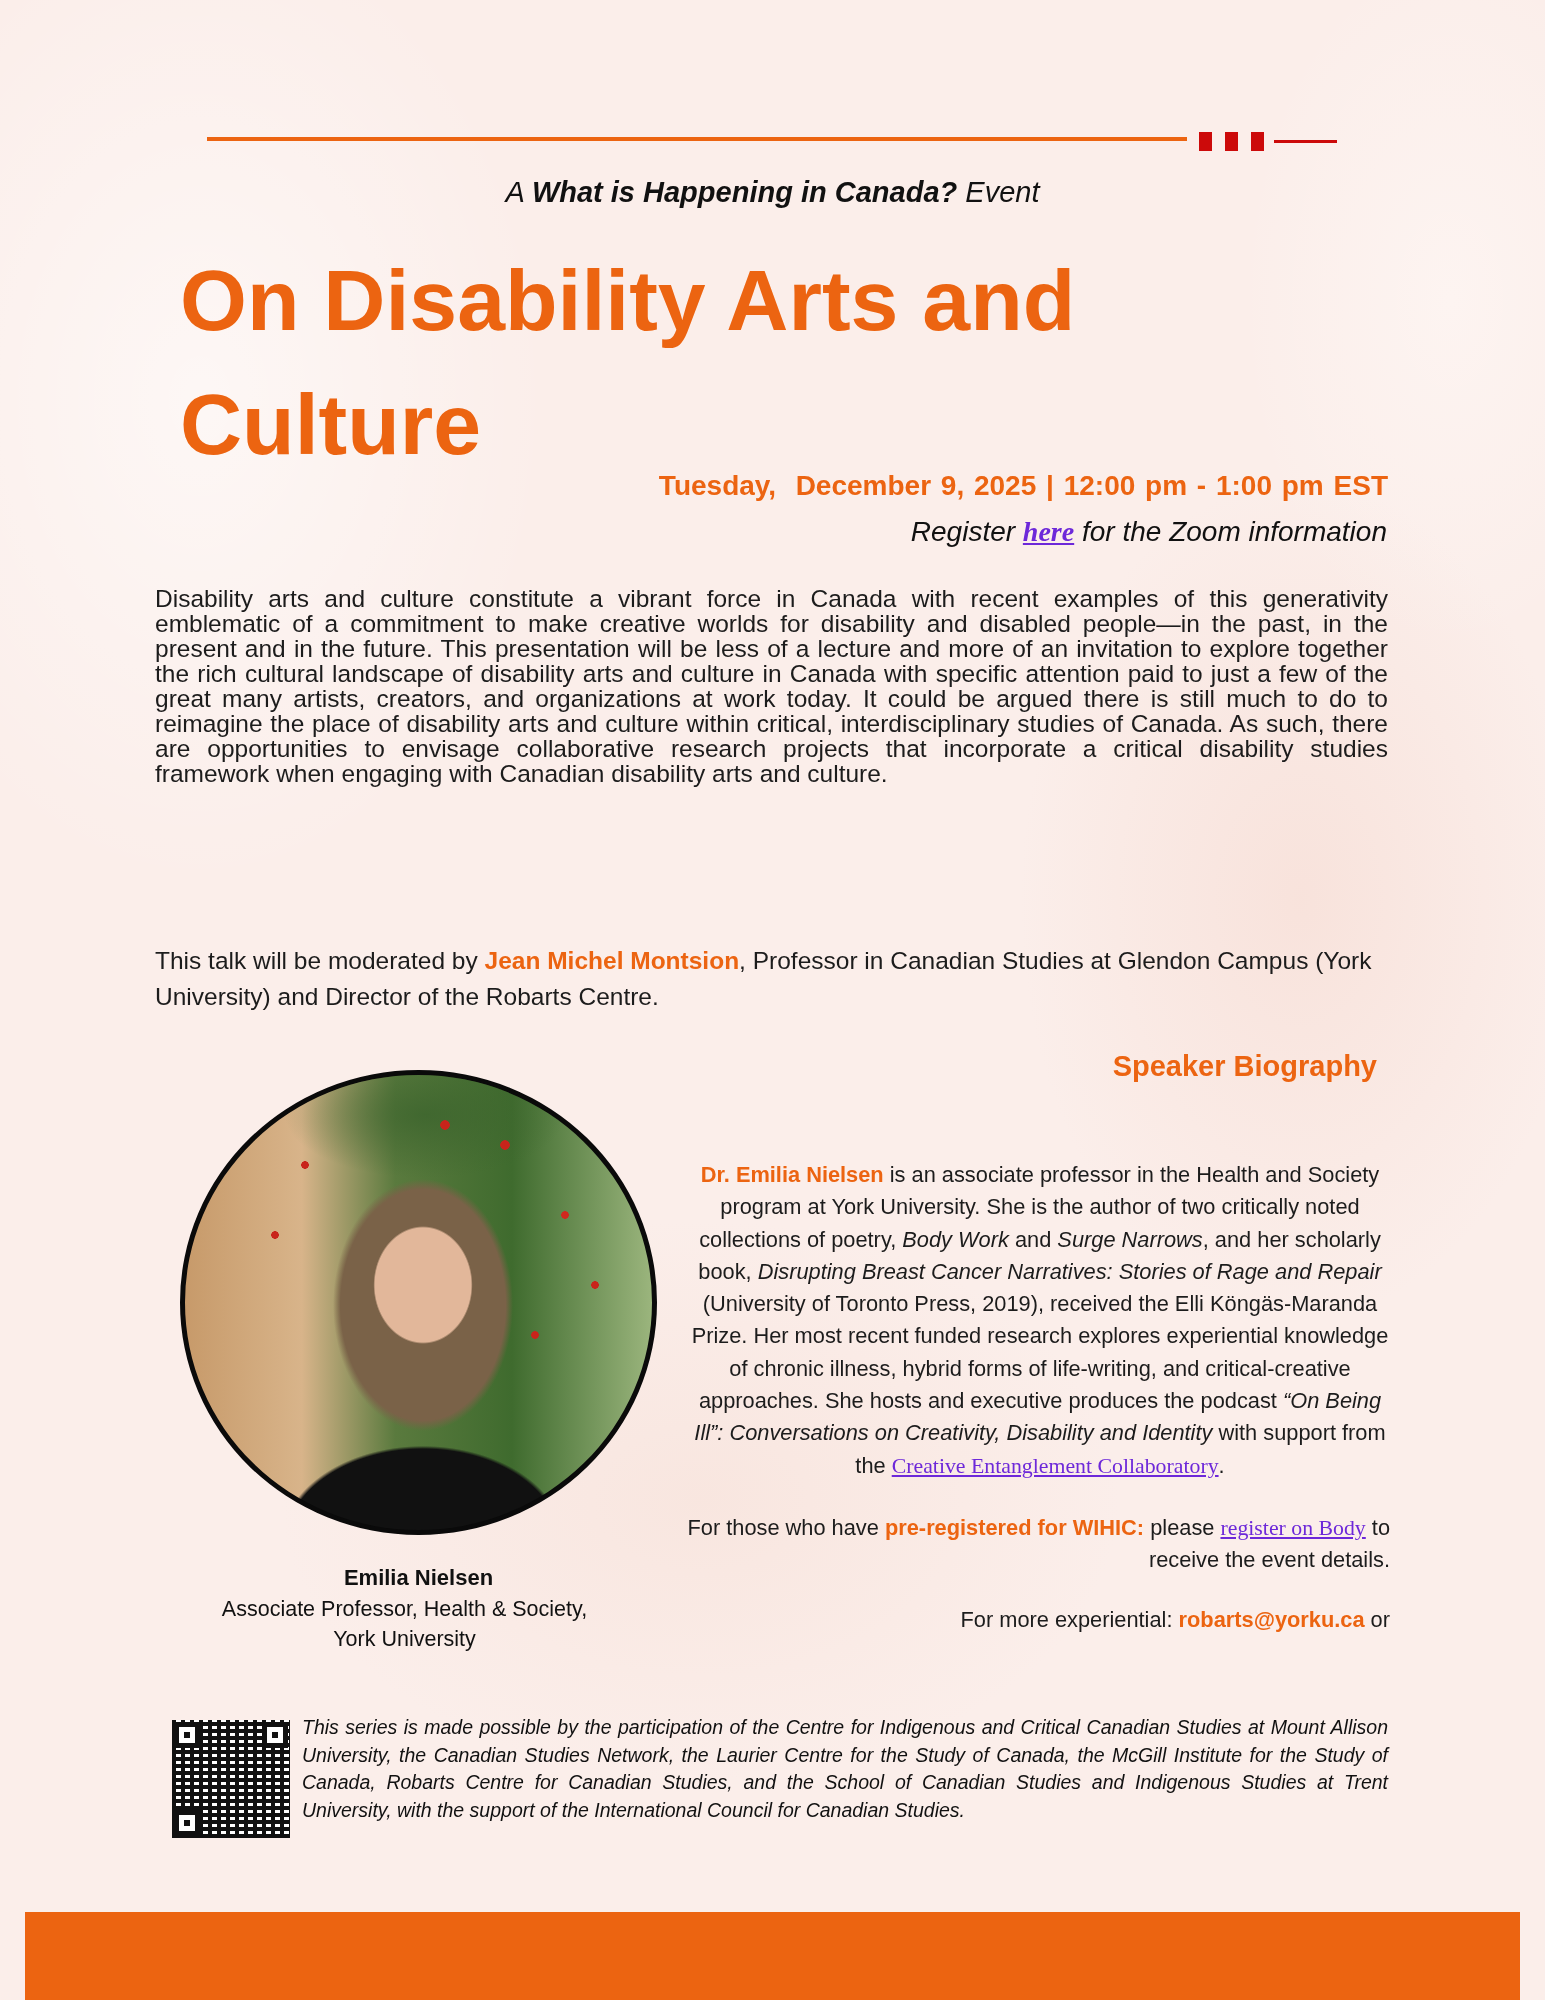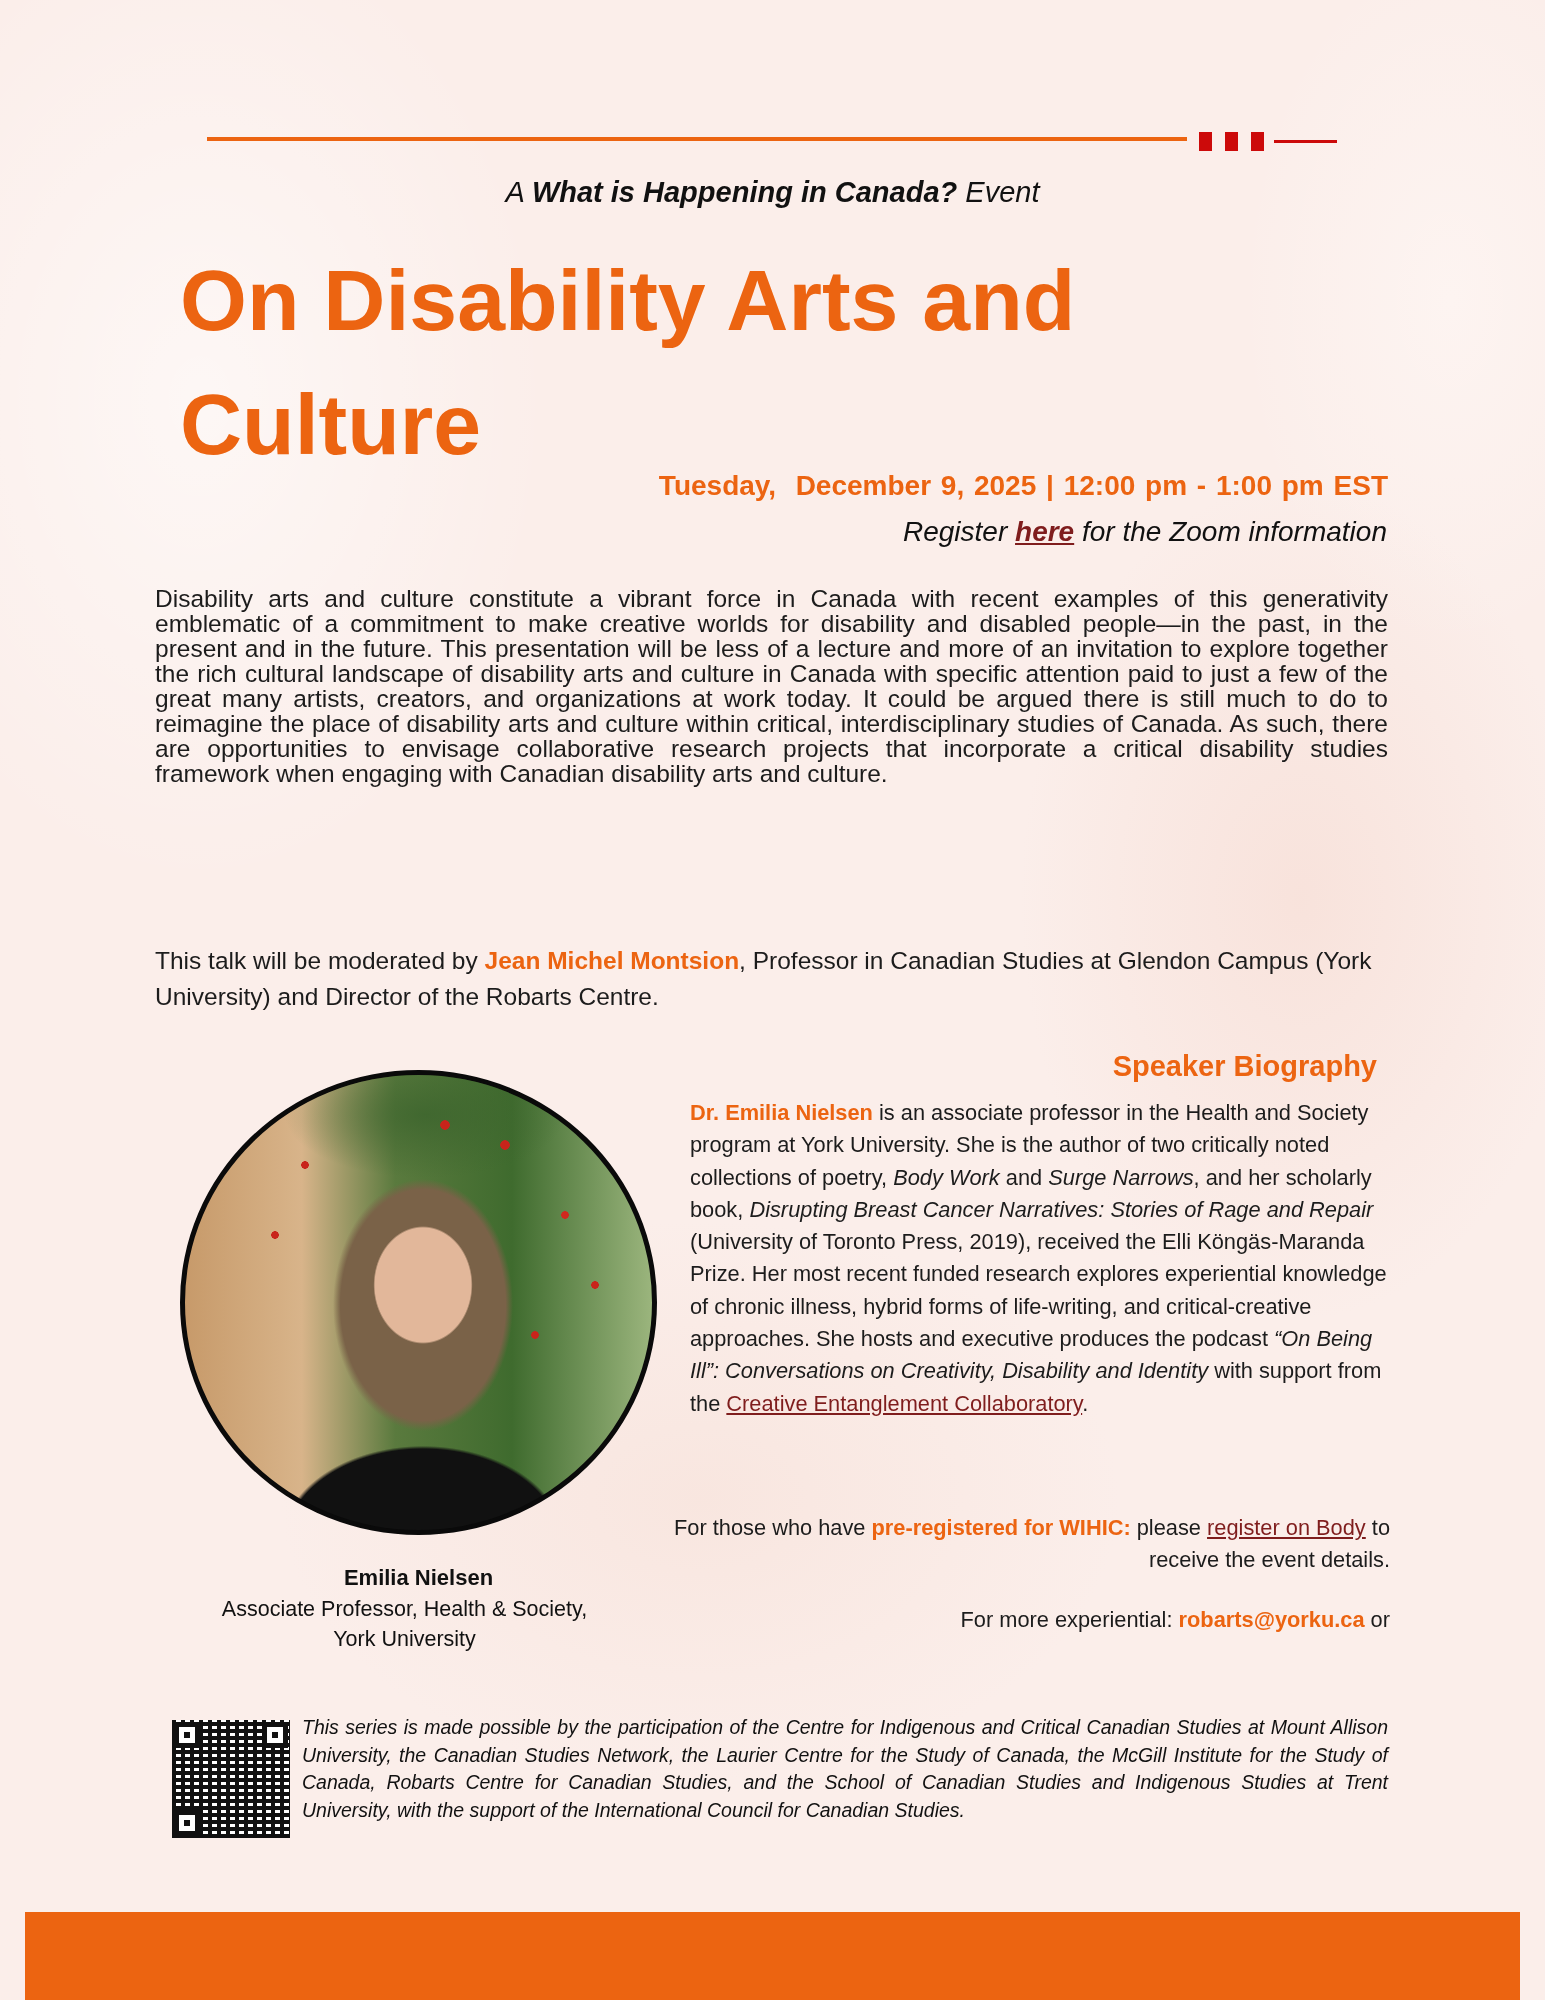--- a/index.html
+++ b/index.html
@@ -32,21 +32,21 @@
     font-size: 86px; font-weight: 700; color: #ec6411; line-height: 124px;
     letter-spacing: 0px;
   }
   .date {
     position: absolute; top: 470px; right: 157px; font-size: 28px; font-weight: 700; color: #ec6411;
     word-spacing: 2px;
   }
   .register {
     position: absolute; top: 516px; right: 158px; font-size: 28px; font-style: italic; color: #111;
   }
-  .register a, .link { color: #7f1d1d; text-decoration: underline; }
+  .register a, .link { color: #6d28d9; text-decoration: underline; font-family: Liberation Serif, serif; }
   .register a { font-weight: 700; }
 
   .abstract {
     position: absolute; top: 586px; left: 155px; width: 1233px;
     font-size: 24.5px; line-height: 25px; text-align: justify; color: #1c1c1c;
   }
   .moderator {
     position: absolute; top: 943px; left: 155px; width: 1240px;
     font-size: 24.5px; line-height: 35.8px; color: #1c1c1c;
   }
@@ -79,22 +79,22 @@
   }
   .speaker-role {
     position: absolute; top: 1594px; left: 216px; width: 377px; text-align: center;
     font-size: 21.5px; line-height: 30px; color: #111;
   }
 
   .bio-heading {
     position: absolute; top: 1050px; right: 168px; font-size: 29px; font-weight: 700; color: #ec6411;
   }
   .bio {
-    position: absolute; top: 1097px; left: 690px; width: 700px;
-    font-size: 21.8px; line-height: 32.3px; text-align: left; color: #1c1c1c;
+    position: absolute; top: 1159px; left: 690px; width: 700px;
+    font-size: 21.8px; line-height: 32.3px; text-align: center; color: #1c1c1c;
   }
   .bio i { font-style: italic; }
 
   .prereg {
     position: absolute; top: 1512px; left: 660px; width: 730px;
     font-size: 21.8px; line-height: 32px; text-align: right; color: #1c1c1c;
   }
   .moreinfo {
     position: absolute; top: 1604px; left: 660px; width: 730px;
     font-size: 21.8px; line-height: 31px; text-align: right; color: #1c1c1c;

